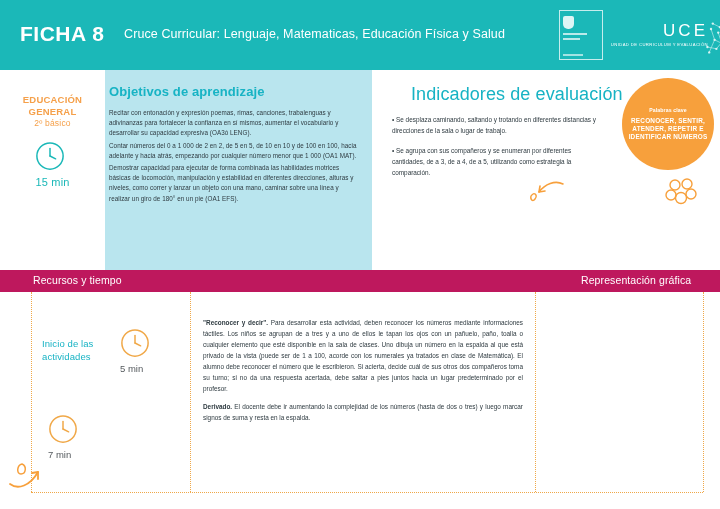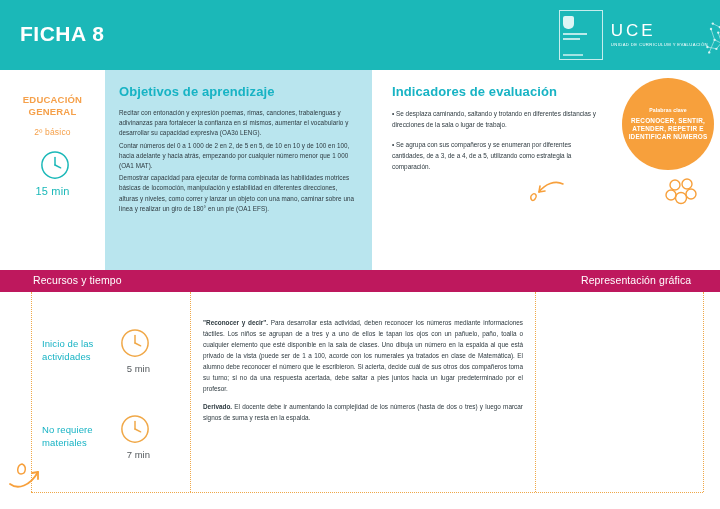--- a/index.html
+++ b/index.html
@@ -32,53 +32,53 @@
   }
   .mineduc-logo .escudo{
     width:11px;height:13px;background:rgba(255,255,255,.85);
     border-radius:2px 2px 5px 5px;margin-bottom:2px;
   }
   .mineduc-logo .mline{height:2px;background:rgba(255,255,255,.7);margin:1.5px 0;width:24px;}
   .mineduc-logo .mline.s{width:17px;}
   .mineduc-logo .foot{
     position:absolute;left:3px;bottom:3px;height:2px;width:20px;background:rgba(255,255,255,.6);
   }
-  .uce-block{display:flex;flex-direction:column;align-items:flex-start;position:relative;}
+  .uce-block{display:flex;flex-direction:column;align-items:flex-end;position:relative;}
   .uce-main{font-size:17px;color:#fff;letter-spacing:3px;line-height:1;font-weight:400;}
   .uce-sub{font-size:4.2px;color:#fff;letter-spacing:.4px;line-height:1.5;margin-top:3px;}
   .uce-mark{position:absolute;right:-30px;top:-6px;width:36px;height:44px;opacity:.9;}
 
   
   .sidebar{
     position:absolute;left:0;top:70px;width:105px;height:200px;background:#ffffff;
     display:flex;flex-direction:column;align-items:center;padding-top:24px;box-sizing:border-box;
   }
   .edu-general{
     font-size:9.5px;font-weight:bold;color:#f5a04a;text-align:center;line-height:1.25;letter-spacing:.2px;
   }
-  .grado{font-size:8.5px;color:#f5a04a;margin-top:9px;letter-spacing:.2px;}
-  .clock-wrap{margin-top:13px;display:flex;flex-direction:column;align-items:flex-end;}
+  .grado{font-size:8.5px;color:#f5a04a;letter-spacing:.2px;}
+  .clock-wrap{margin-top:13px;display:flex;flex-direction:column;align-items:flex-start;}
   .clock{width:30px;height:30px;}
   .clock-time{font-size:11px;color:#1bb8b8;margin-top:5px;letter-spacing:.2px;}
 
   .objetivos-panel{
     position:absolute;left:105px;top:70px;width:267px;height:200px;
-    background:#b9e5ee;box-sizing:border-box;padding:14px 14px 0 14px;
+    background:#b9e5ee;box-sizing:border-box;padding:14px 14px 0 4px;
   }
   .panel-h{
     font-size:13px;color:#17b3c4;font-weight:bold;letter-spacing:.1px;margin-bottom:9px;
   }
   .obj-text{font-size:6.3px;color:#2e3a40;line-height:1.62;letter-spacing:.05px;}
   .obj-text p{margin:0 0 2px 0;}
 
   .indicadores-panel{
     position:absolute;left:372px;top:70px;width:348px;height:200px;
     background:#ffffff;box-sizing:border-box;padding:14px 14px 0 20px;
   }
-  .ind-h{font-size:13px;color:#17b3c4;font-weight:bold;margin-bottom:10px;letter-spacing:.1px;}
+  .ind-h{font-size:18px;color:#17b3c4;font-weight:normal;margin-bottom:10px;letter-spacing:.1px;margin-left:19px;}
   .ind-text{font-size:6.4px;color:#2e3a40;line-height:1.7;width:205px;}
   .ind-text p{margin:0 0 9px 0;}
 
   .palabras-circle{
     position:absolute;right:6px;top:78px;width:92px;height:92px;border-radius:50%;
     background:#f7a03c;display:flex;flex-direction:column;align-items:center;justify-content:center;
     text-align:center;box-sizing:border-box;padding:6px;
   }
   .pc-label{font-size:5.2px;color:#ffffff;font-weight:bold;margin-bottom:4px;letter-spacing:.1px;}
   .pc-words{font-size:6.4px;color:#ffffff;font-weight:bold;line-height:1.3;letter-spacing:.2px;}
@@ -107,21 +107,21 @@
   .dv2{left:190px;}
   .dv3{left:535px;}
   .dv4{left:703px;}
   .dashed-h{
     position:absolute;left:31px;top:200px;width:672px;height:0;
     border-top:1.3px dotted #f0a848;
   }
 
   .res-row{position:absolute;display:flex;align-items:center;}
   .res-label{font-size:9.5px;color:#17b3c4;line-height:1.35;width:72px;letter-spacing:.1px;}
-  .res-clock{display:flex;flex-direction:column;align-items:flex-end;margin-left:6px;}
+  .res-clock{display:flex;flex-direction:column;align-items:flex-start;margin-left:6px;}
   .res-clock .t{font-size:9.5px;color:#555a5e;margin-top:5px;}
   .row-a{left:42px;top:36px;}
   .row-b{left:42px;top:122px;}
 
   .activity{
     position:absolute;left:203px;top:25px;width:320px;
     font-size:6.4px;color:#2e3a40;line-height:1.72;text-align:justify;
   }
   .activity p{margin:0 0 7px 0;}
   .activity b{font-weight:bold;}
@@ -129,20 +129,21 @@
   .graphic{position:absolute;left:538px;top:0;width:165px;height:200px;}
   .swoosh-bl{position:absolute;left:8px;top:152px;width:56px;height:48px;}
 </style>
 </head>
 <body>
 
 <div class="page">
 
   <div class="header">
     <div class="ficha-title">FICHA 8</div>
+    <div class="cruce-title">Cruce Curricular: Lenguaje, Matematicas, Educación Física y Salud</div>
 
     <div class="logos">
       <div class="mineduc-logo">
         <div class="escudo"></div>
         <div class="mline"></div>
         <div class="mline s"></div>
         <div class="foot"></div>
       </div>
       <div class="uce-block">
         <div class="uce-main">UCE</div>
@@ -245,21 +246,20 @@
         <svg class="clock" viewBox="0 0 32 32">
           <circle cx="16" cy="16" r="14" fill="none" stroke="#f0a848" stroke-width="1.6"></circle>
           <line x1="16" y1="16" x2="16" y2="8" stroke="#f0a848" stroke-width="1.6" stroke-linecap="round"></line>
           <line x1="16" y1="16" x2="22" y2="19" stroke="#f0a848" stroke-width="1.6" stroke-linecap="round"></line>
         </svg>
         <div class="t">5 min</div>
       </div>
     </div>
 
     <div class="res-row row-b">
-      <div class="res-label">No requiere materiales</div>
       <div class="res-clock">
         <svg class="clock" viewBox="0 0 32 32">
           <circle cx="16" cy="16" r="14" fill="none" stroke="#f0a848" stroke-width="1.6"></circle>
           <line x1="16" y1="16" x2="16" y2="8" stroke="#f0a848" stroke-width="1.6" stroke-linecap="round"></line>
           <line x1="16" y1="16" x2="22" y2="19" stroke="#f0a848" stroke-width="1.6" stroke-linecap="round"></line>
         </svg>
         <div class="t">7 min</div>
       </div>
     </div>
 

